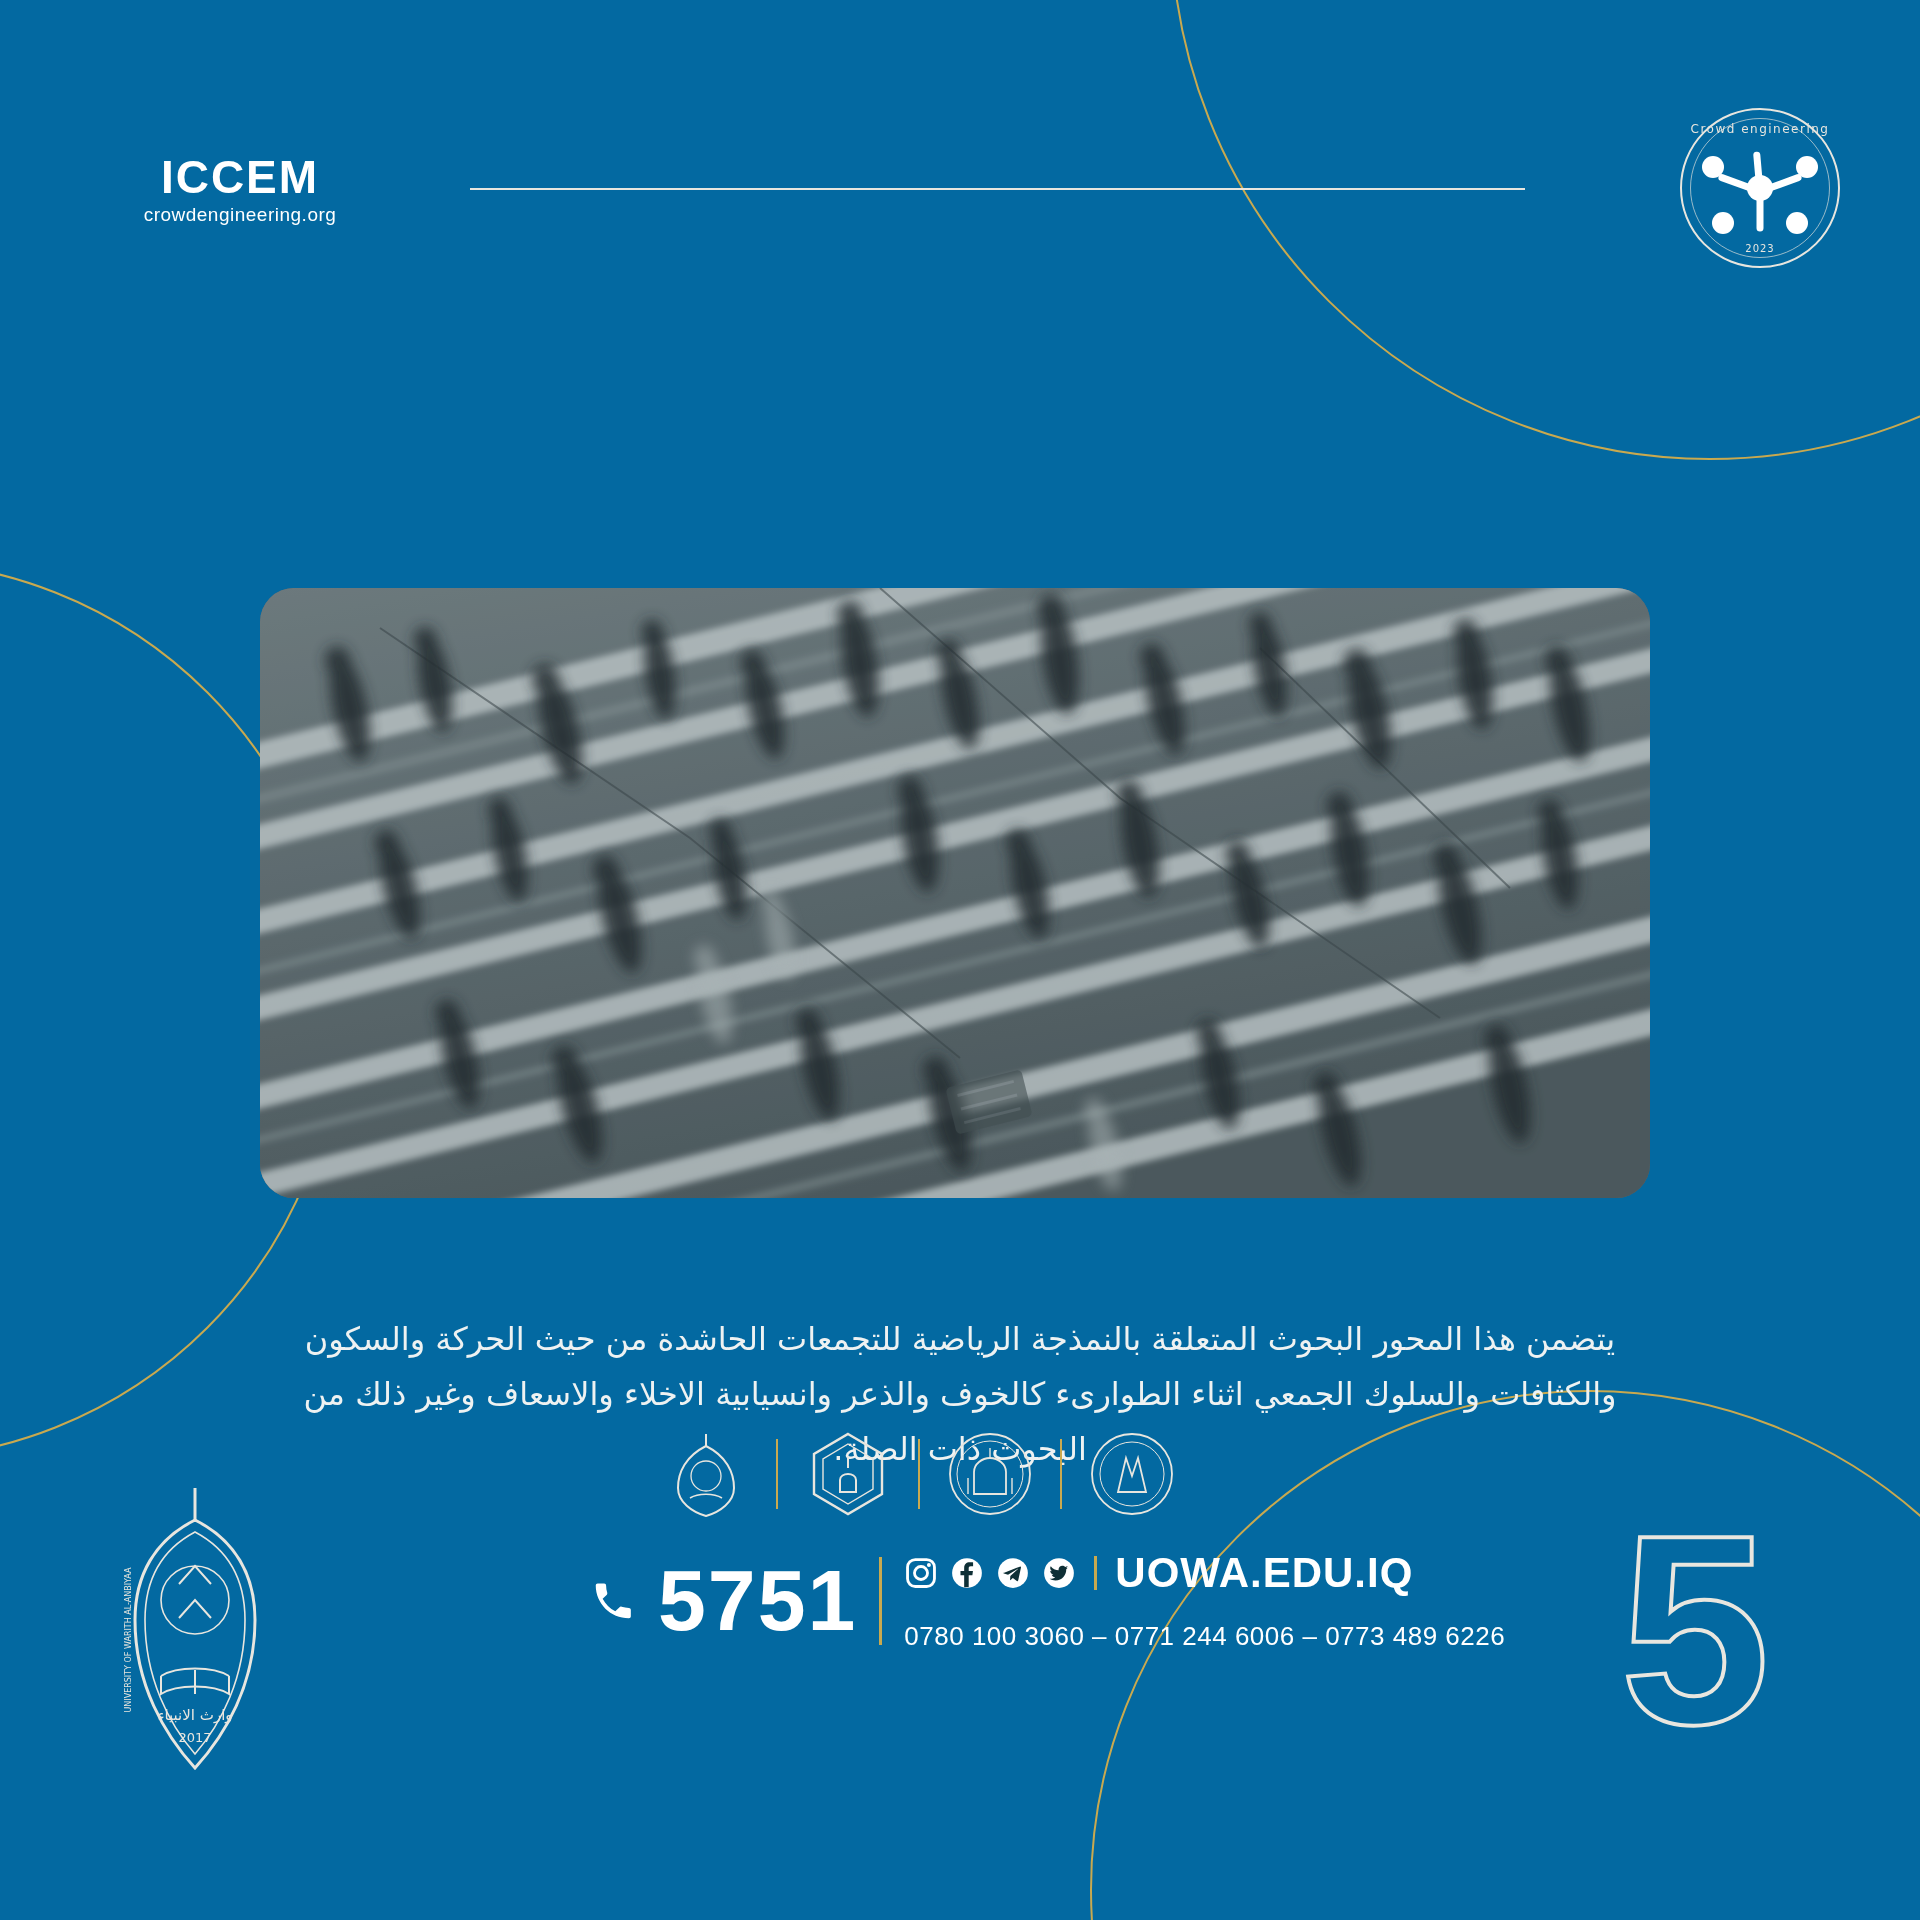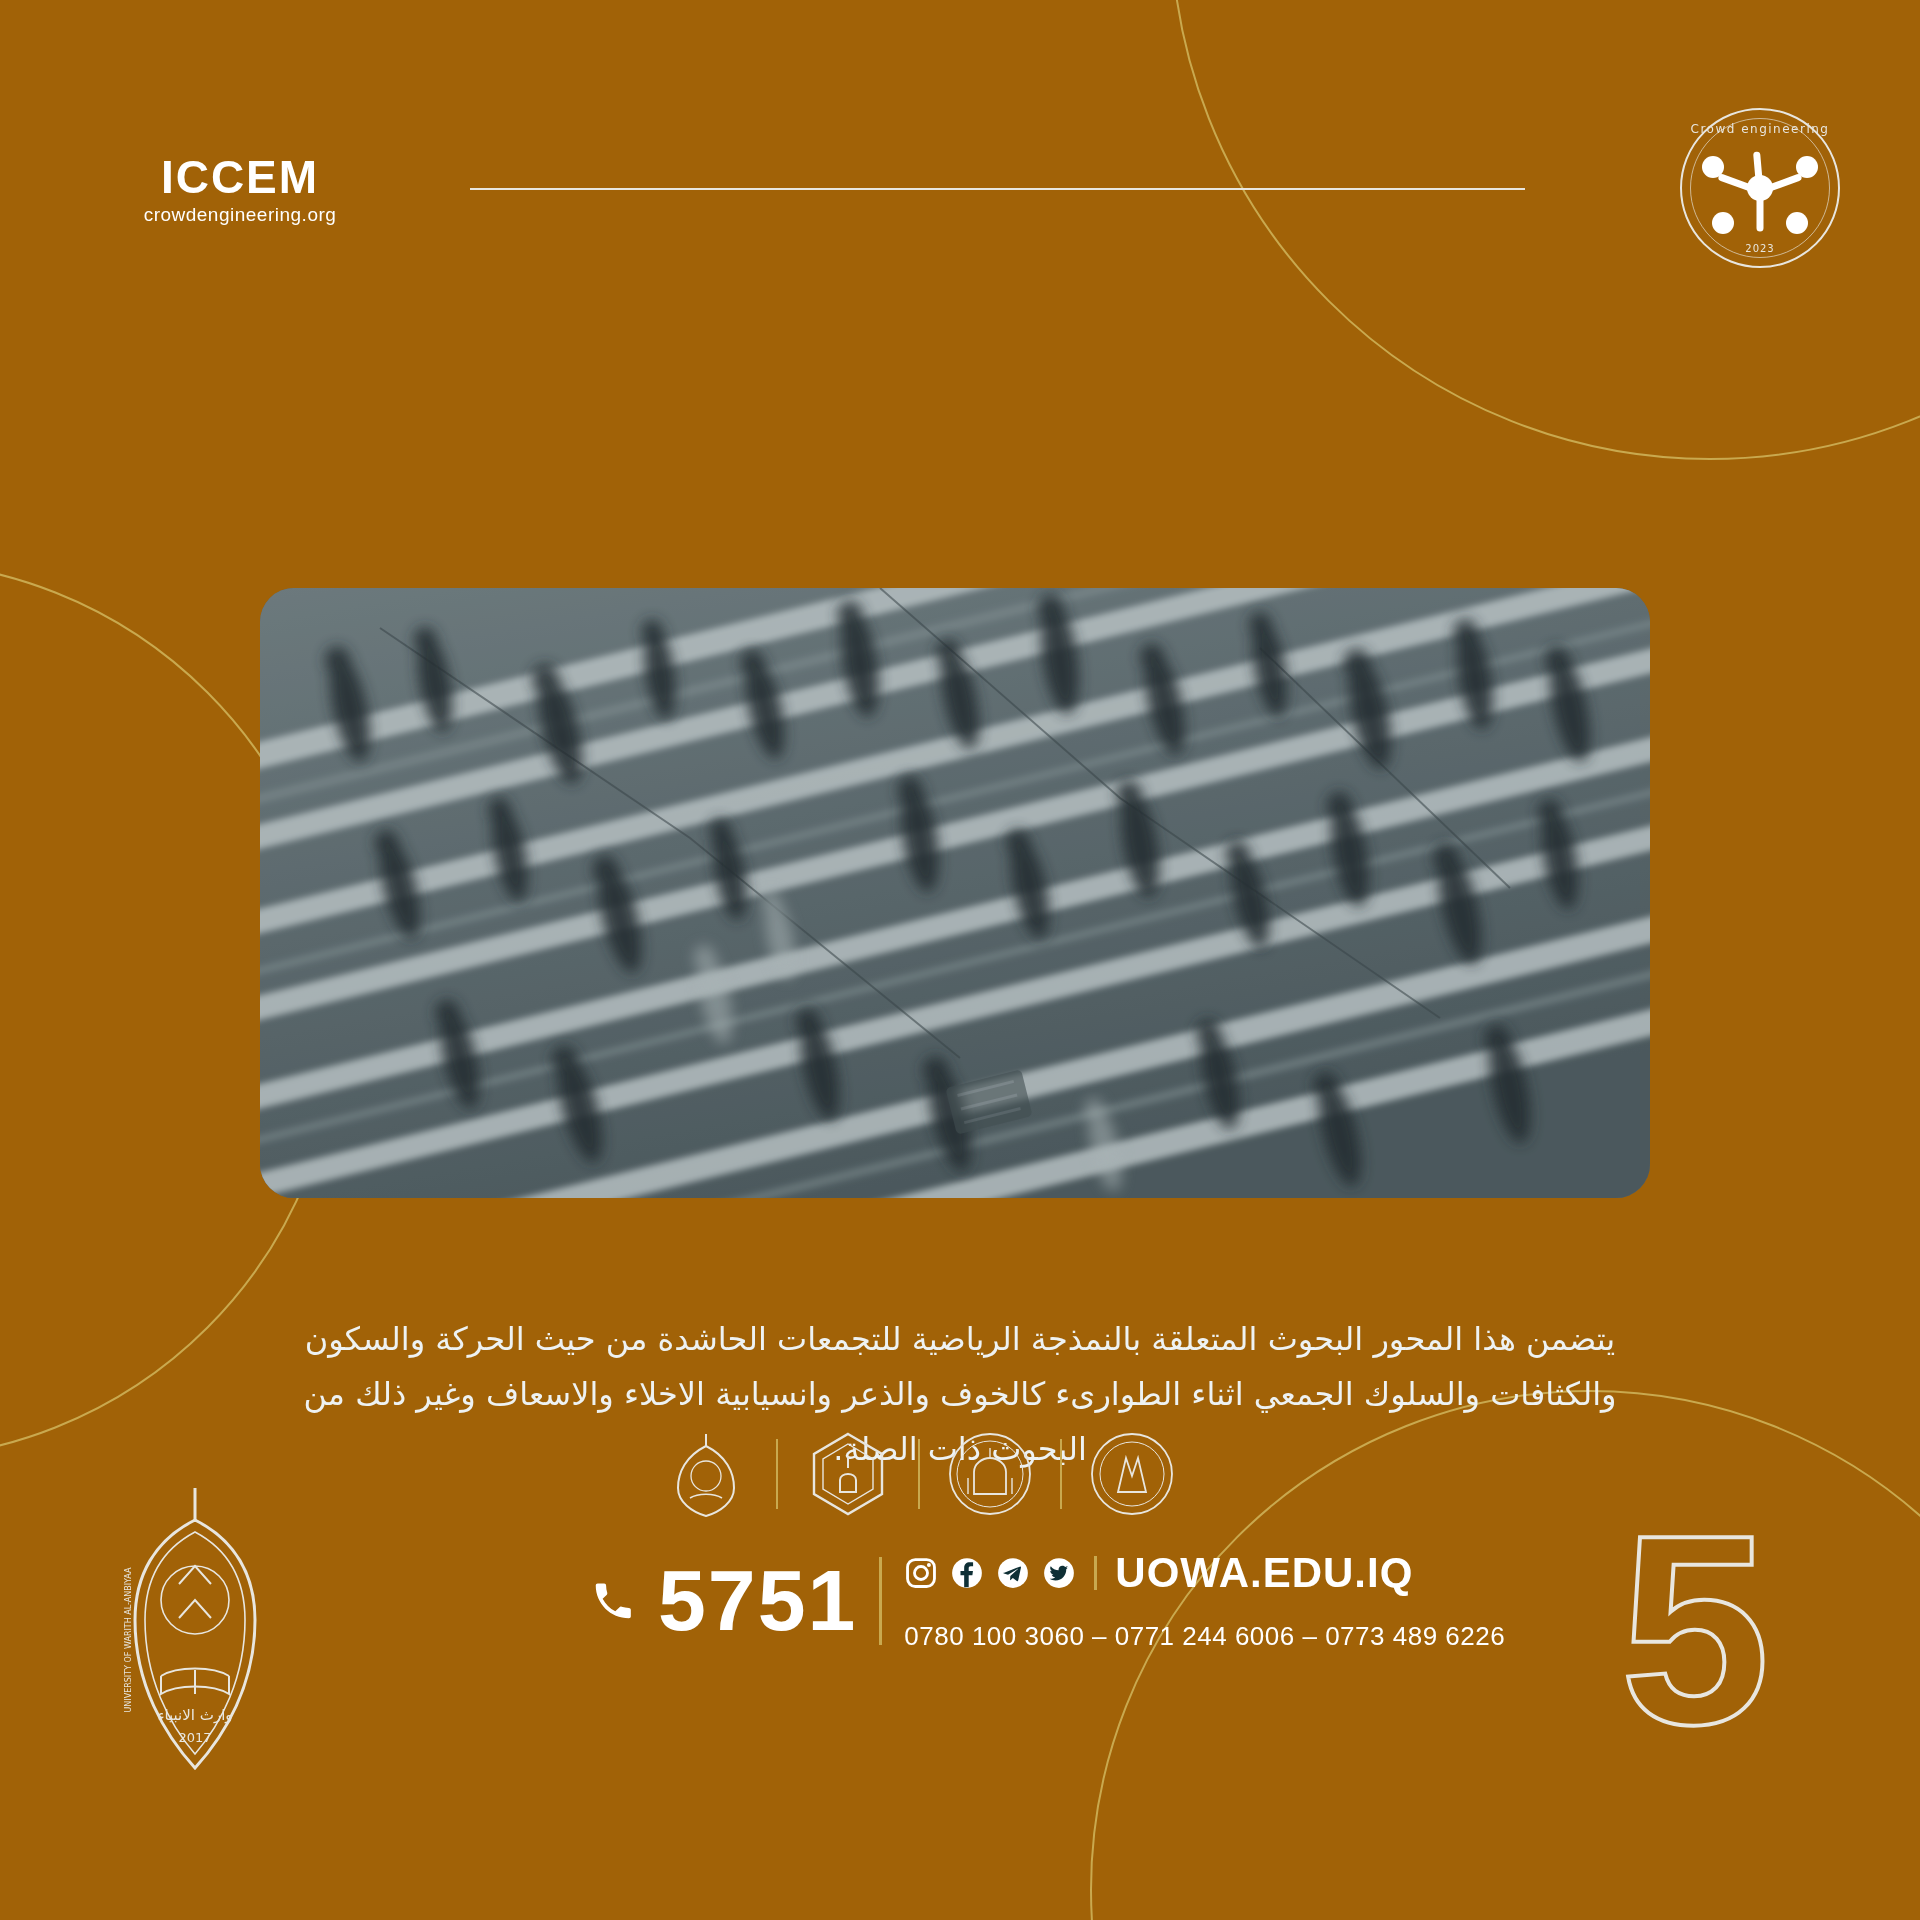--- a/index.html
+++ b/index.html
@@ -5,21 +5,21 @@
   * { box-sizing: border-box; margin: 0; padding: 0; }
   html, body {
     width: 1920px; height: 1920px;
     background: #0d2e33;
     font-family: "DejaVu Sans", "Liberation Sans", sans-serif;
     overflow: hidden;
   }
   .poster {
     position: relative;
     width: 1920px; height: 1920px;
-    background: #a16207;
+    background: #0369a1;
     overflow: hidden;
   }
 
   
   .arc {
     position: absolute;
     border-radius: 50%;
     border: 2px solid #c9a94f;
     pointer-events: none;
   }

